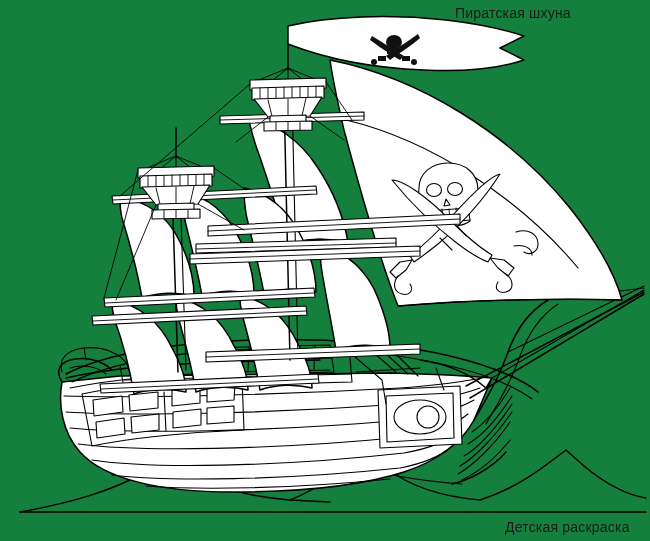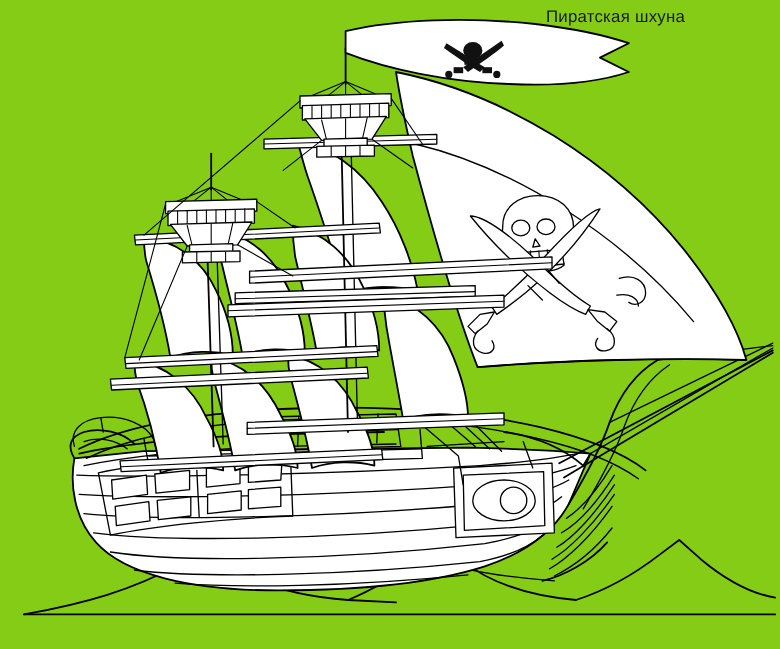--- a/index.html
+++ b/index.html
@@ -14,21 +14,21 @@
     position: relative;
     overflow: hidden;
     font-family: "Liberation Sans", "DejaVu Sans", sans-serif;
     background: #ffffff;
   }
   #page {
     position: absolute;
     left: 0; top: 0;
     width: 650px;
     height: 541px;
-    background: #84cc16;
+    background: #15803d;
   }
   #artboard {
     position: absolute;
     left: 0; top: 0;
     width: 650px;
     height: 541px;
   }
   .caption {
     position: absolute;
     color: #1a1a1a;
@@ -447,14 +447,15 @@
         <circle class="solid-black" cx="374" cy="62" r="3"></circle>
         <circle class="solid-black" cx="414" cy="62" r="3"></circle>
         <rect class="solid-black" x="387" y="46" width="11" height="8"></rect>
       </g>
     </g>
 
   </svg>
 
   <div class="caption" id="title-caption">Пиратская шхуна</div>
 
+  <div class="caption" id="footer-caption">Детская раскраска</div>
 
 </div>
 
 </body></html>

